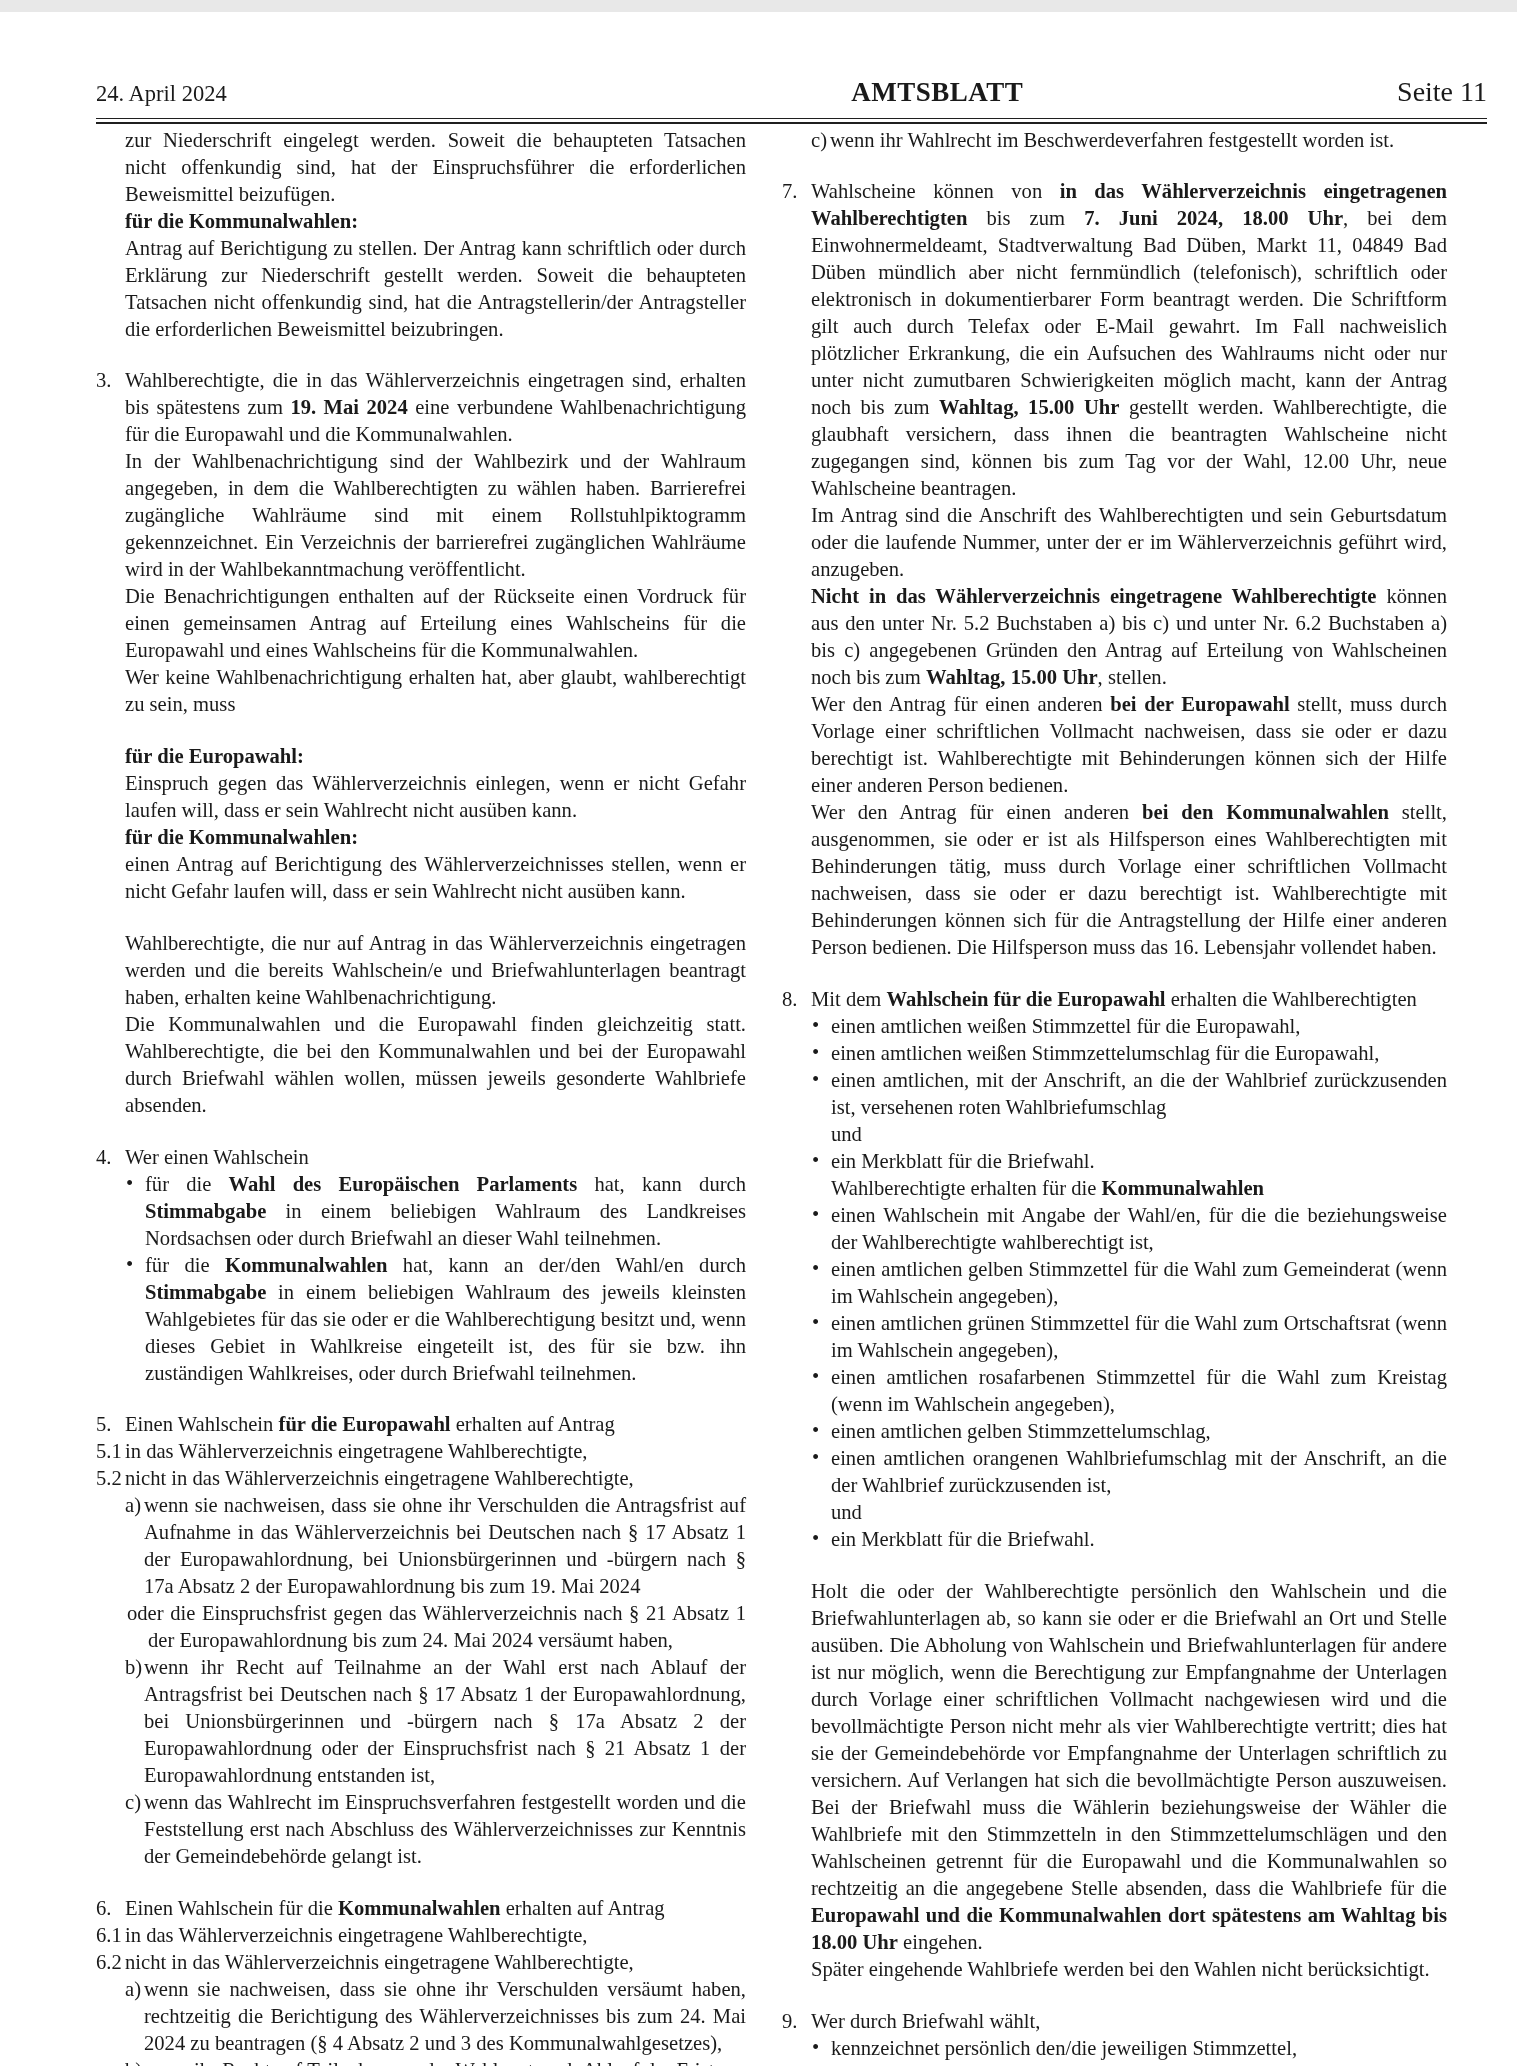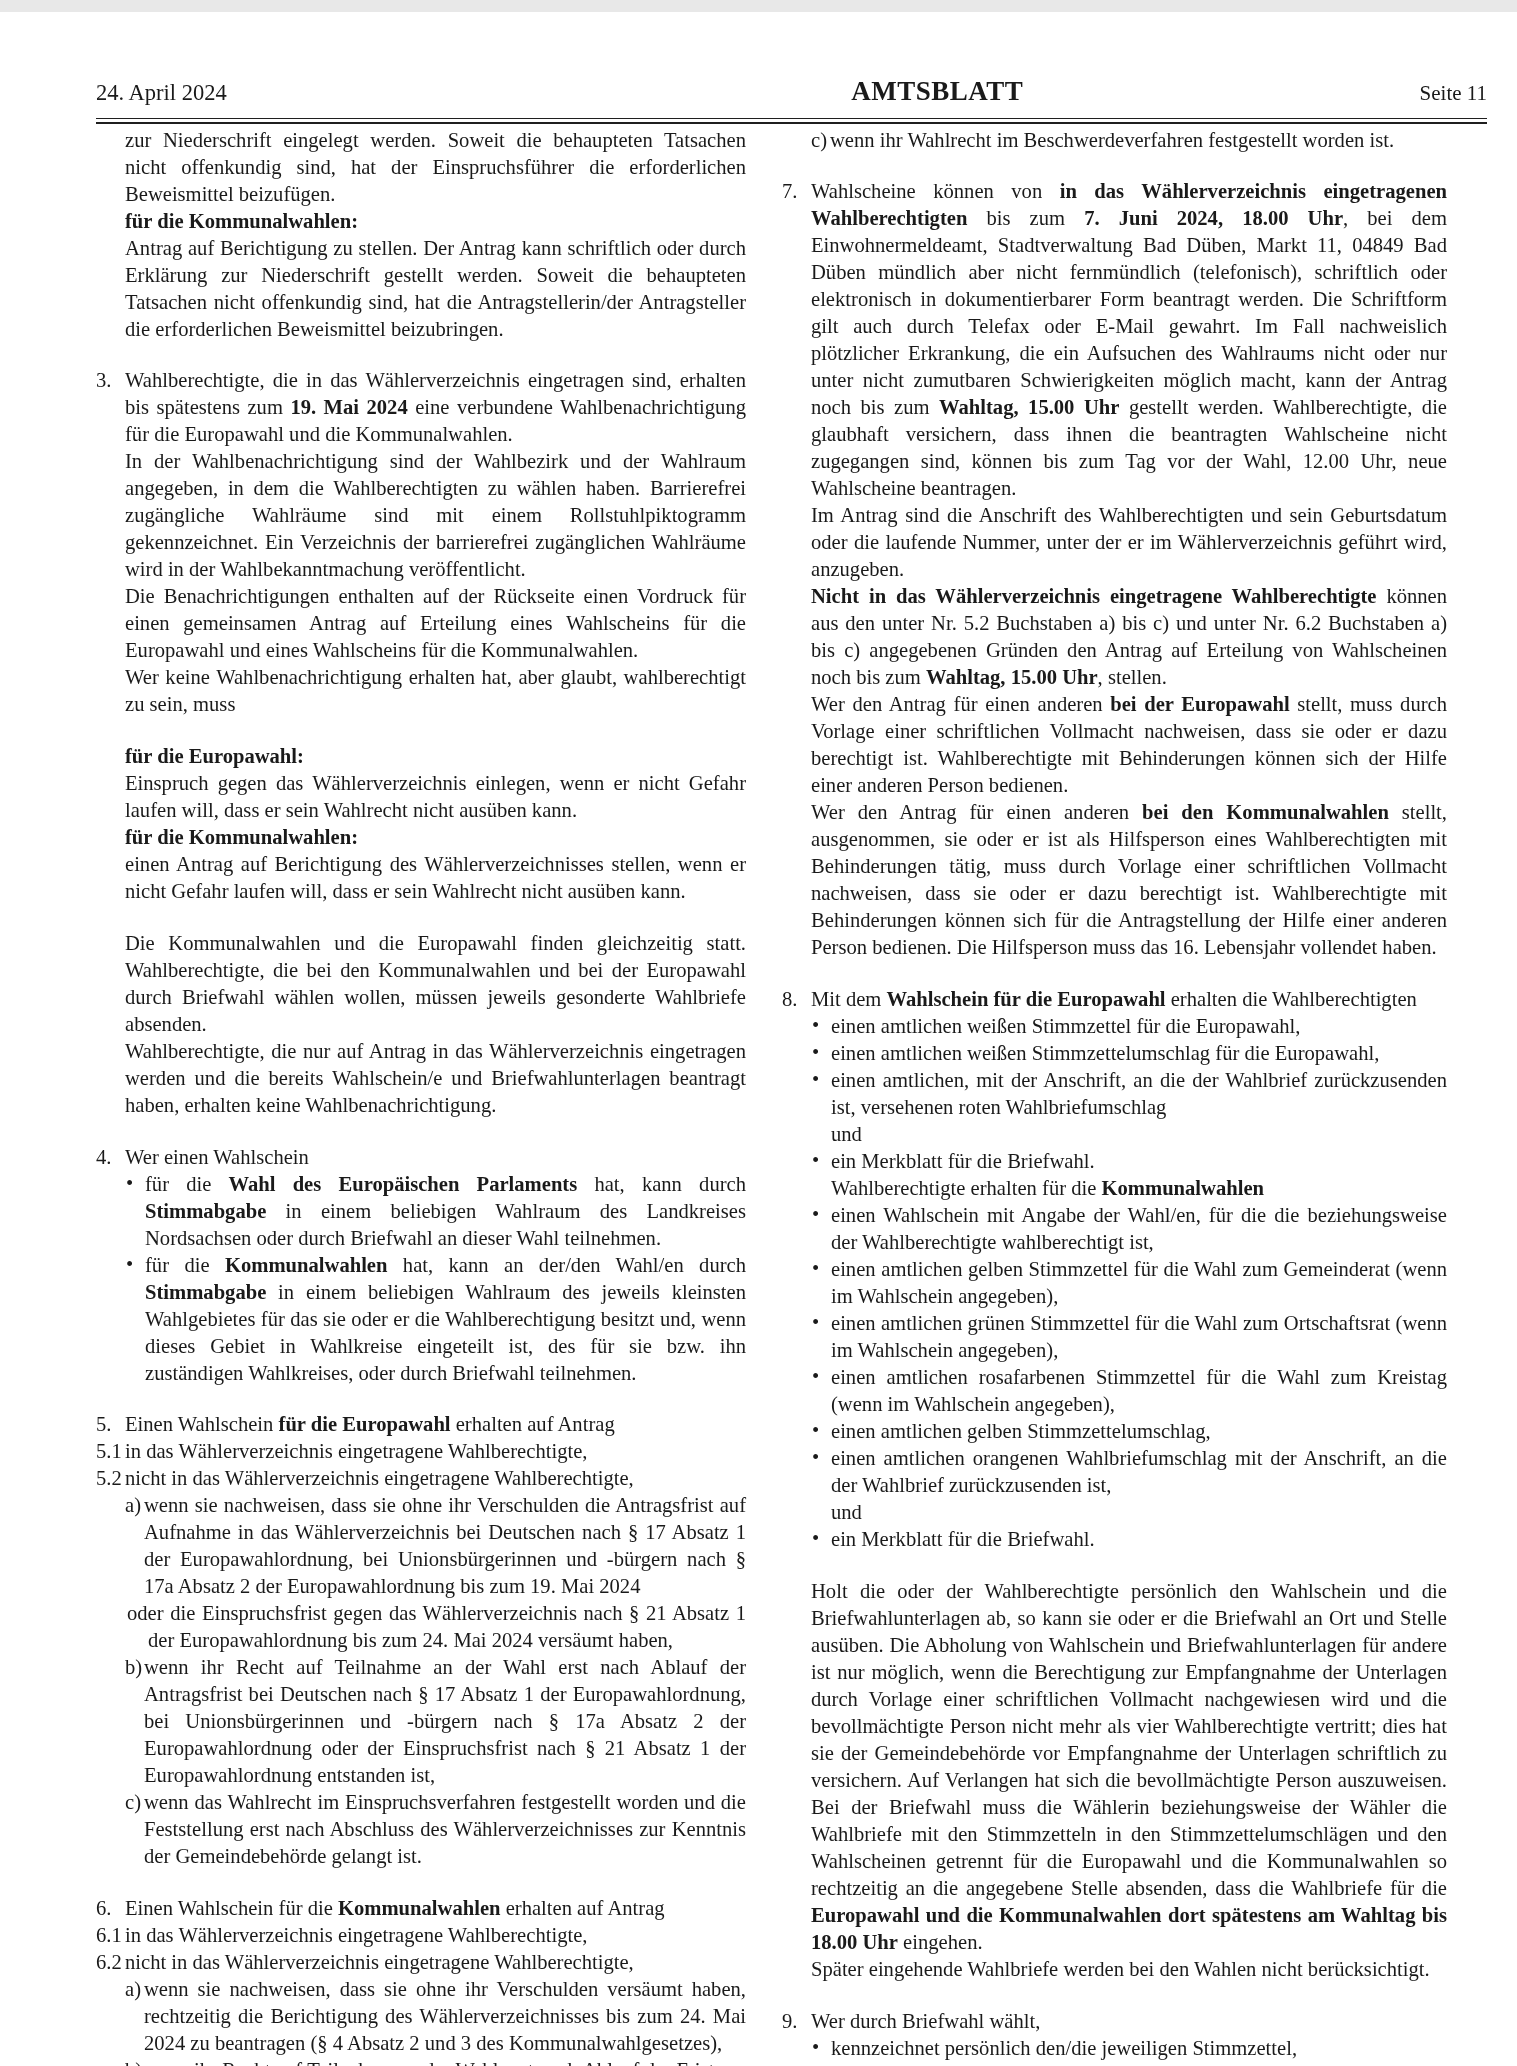--- a/index.html
+++ b/index.html
@@ -10,21 +10,21 @@
     background:#ffffff;
     box-sizing:border-box;
     padding:64px 30px 0 96px;
     font-family:"Liberation Serif","DejaVu Serif",serif;
     color:#1a1a1a;
     overflow:hidden;
   }
   .hdr{display:flex;align-items:baseline;height:28px;}
   .hdr-date{flex:1;font-size:22.5px;text-align:left;}
   .hdr-title{flex:1;text-align:right;font-size:27px;font-weight:bold;letter-spacing:.5px;}
-  .hdr-page{flex:1;text-align:right;font-size:21px;}
+  .hdr-page{flex:1;text-align:right;font-size:28px;}
   .rule{margin-top:14px;height:2.5px;border-top:1.5px solid #1f1f1f;border-bottom:2.5px solid #1f1f1f;}
   .cols{display:flex;margin-top:3px;}
   .col{font-size:20.6px;line-height:27px;text-align:justify;}
   .col-left{width:650px;margin-right:36px;flex:none;}
   .col-right{width:665px;flex:none;}
   .blk{position:relative;}
   .b-p{margin-left:29px;}
   .b-item{padding-left:29px;}
   .b-item > .num{position:absolute;left:0;top:0;}
   .b-alpha{margin-left:29px;padding-left:19px;}
@@ -55,22 +55,22 @@
         <div class="blk b-item"><span class="num">3.</span><span>Wahlberechtigte, die in das Wählerverzeichnis eingetragen sind, erhalten bis spätestens zum </span><b>19. Mai 2024</b><span> eine verbundene Wahlbenachrichtigung für die Europawahl und die Kommunalwahlen.</span></div>
         <div class="blk b-p"><span>In der Wahlbenachrichtigung sind der Wahlbezirk und der Wahlraum angegeben, in dem die Wahlberechtigten zu wählen haben. Barrierefrei zugängliche Wahlräume sind mit einem Rollstuhlpiktogramm gekennzeichnet. Ein Verzeichnis der barrierefrei zugänglichen Wahlräume wird in der Wahlbekanntmachung veröffentlicht.</span></div>
         <div class="blk b-p"><span>Die Benachrichtigungen enthalten auf der Rückseite einen Vordruck für einen gemeinsamen Antrag auf Erteilung eines Wahlscheins für die Europawahl und eines Wahlscheins für die Kommunalwahlen.</span></div>
         <div class="blk b-p"><span>Wer keine Wahlbenachrichtigung erhalten hat, aber glaubt, wahlberechtigt zu sein, muss</span></div>
         <div class="blk b-gap"></div>
         <div class="blk b-p"><b>für die Europawahl:</b></div>
         <div class="blk b-p"><span>Einspruch gegen das Wählerverzeichnis einlegen, wenn er nicht Gefahr laufen will, dass er sein Wahlrecht nicht ausüben kann.</span></div>
         <div class="blk b-p"><b>für die Kommunalwahlen:</b></div>
         <div class="blk b-p"><span>einen Antrag auf Berichtigung des Wählerverzeichnisses stellen, wenn er nicht Gefahr laufen will, dass er sein Wahlrecht nicht ausüben kann.</span></div>
         <div class="blk b-gap"></div>
+        <div class="blk b-p"><span>Wahlberechtigte, die nur auf Antrag in das Wählerverzeichnis eingetragen werden und die bereits Wahlschein/e und Briefwahlunterlagen beantragt haben, erhalten keine Wahlbenachrichtigung.</span></div>
         <div class="blk b-p"><span>Die Kommunalwahlen und die Europawahl finden gleichzeitig statt. Wahlberechtigte, die bei den Kommunalwahlen und bei der Europawahl durch Briefwahl wählen wollen, müssen jeweils gesonderte Wahlbriefe absenden.</span></div>
-        <div class="blk b-p"><span>Wahlberechtigte, die nur auf Antrag in das Wählerverzeichnis eingetragen werden und die bereits Wahlschein/e und Briefwahlunterlagen beantragt haben, erhalten keine Wahlbenachrichtigung.</span></div>
         <div class="blk b-gap"></div>
         <div class="blk b-item"><span class="num">4.</span><span>Wer einen Wahlschein</span></div>
         <div class="blk b-bullet"><span class="marker">•</span><span>für die </span><b>Wahl des Europäischen Parlaments</b><span> hat, kann durch </span><b>Stimmabgabe</b><span> in einem beliebigen Wahlraum des Landkreises Nordsachsen oder durch Briefwahl an dieser Wahl teilnehmen.</span></div>
         <div class="blk b-bullet"><span class="marker">•</span><span>für die </span><b>Kommunalwahlen</b><span> hat, kann an der/den Wahl/en durch </span><b>Stimmabgabe</b><span> in einem beliebigen Wahlraum des jeweils kleinsten Wahlgebietes für das sie oder er die Wahlberechtigung besitzt und, wenn dieses Gebiet in Wahlkreise eingeteilt ist, des für sie bzw. ihn zuständigen Wahlkreises, oder durch Briefwahl teilnehmen.</span></div>
         <div class="blk b-gap"></div>
         <div class="blk b-item"><span class="num">5.</span><span>Einen Wahlschein </span><b>für die Europawahl</b><span> erhalten auf Antrag</span></div>
         <div class="blk b-item"><span class="num">5.1</span><span>in das Wählerverzeichnis eingetragene Wahlberechtigte,</span></div>
         <div class="blk b-item"><span class="num">5.2</span><span>nicht in das Wählerverzeichnis eingetragene Wahlberechtigte,</span></div>
         <div class="blk b-alpha"><span class="num">a)</span><span>wenn sie nachweisen, dass sie ohne ihr Verschulden die Antragsfrist auf Aufnahme in das Wählerverzeichnis bei Deutschen nach § 17 Absatz 1 der Europawahlordnung, bei Unionsbürgerinnen und -bürgern nach § 17a Absatz 2 der Europawahlordnung bis zum 19. Mai 2024</span></div>
         <div class="blk b-alpha-cont"><span>oder die Einspruchsfrist gegen das Wählerverzeichnis nach § 21 Absatz 1 der Europawahlordnung bis zum 24. Mai 2024 versäumt haben,</span></div>

